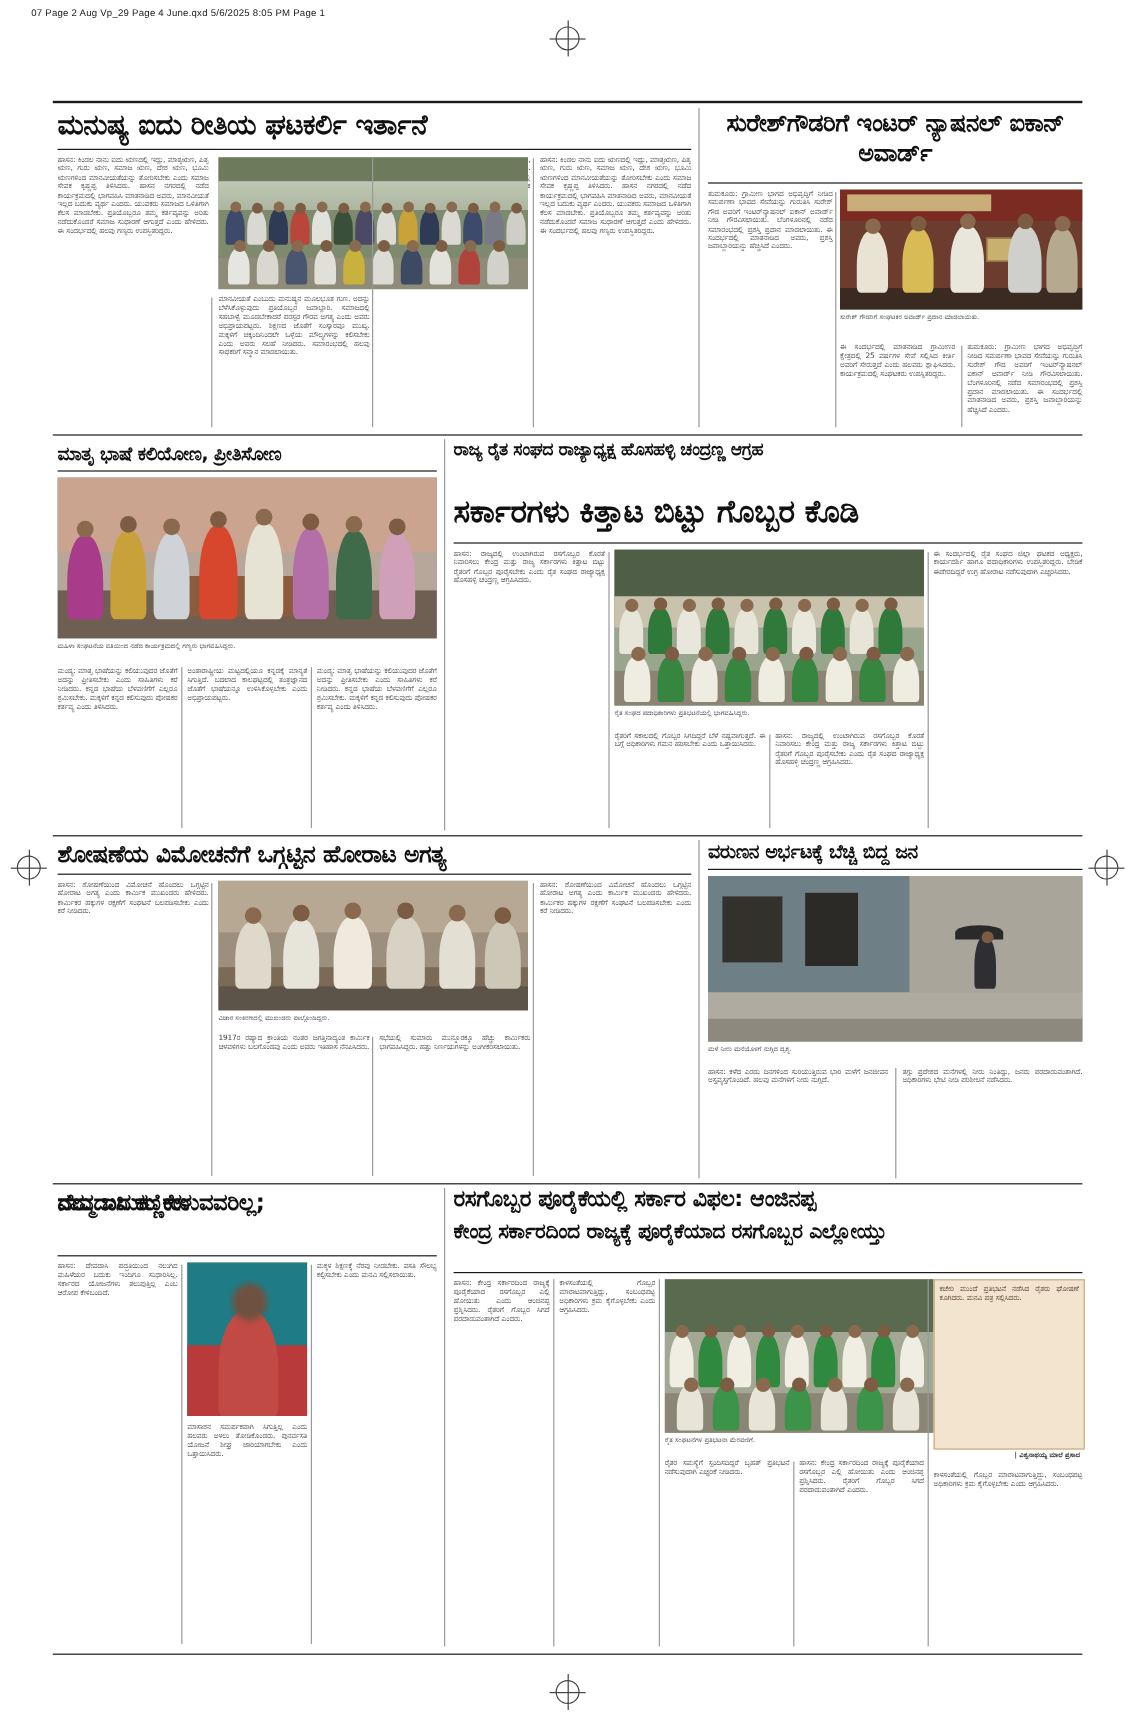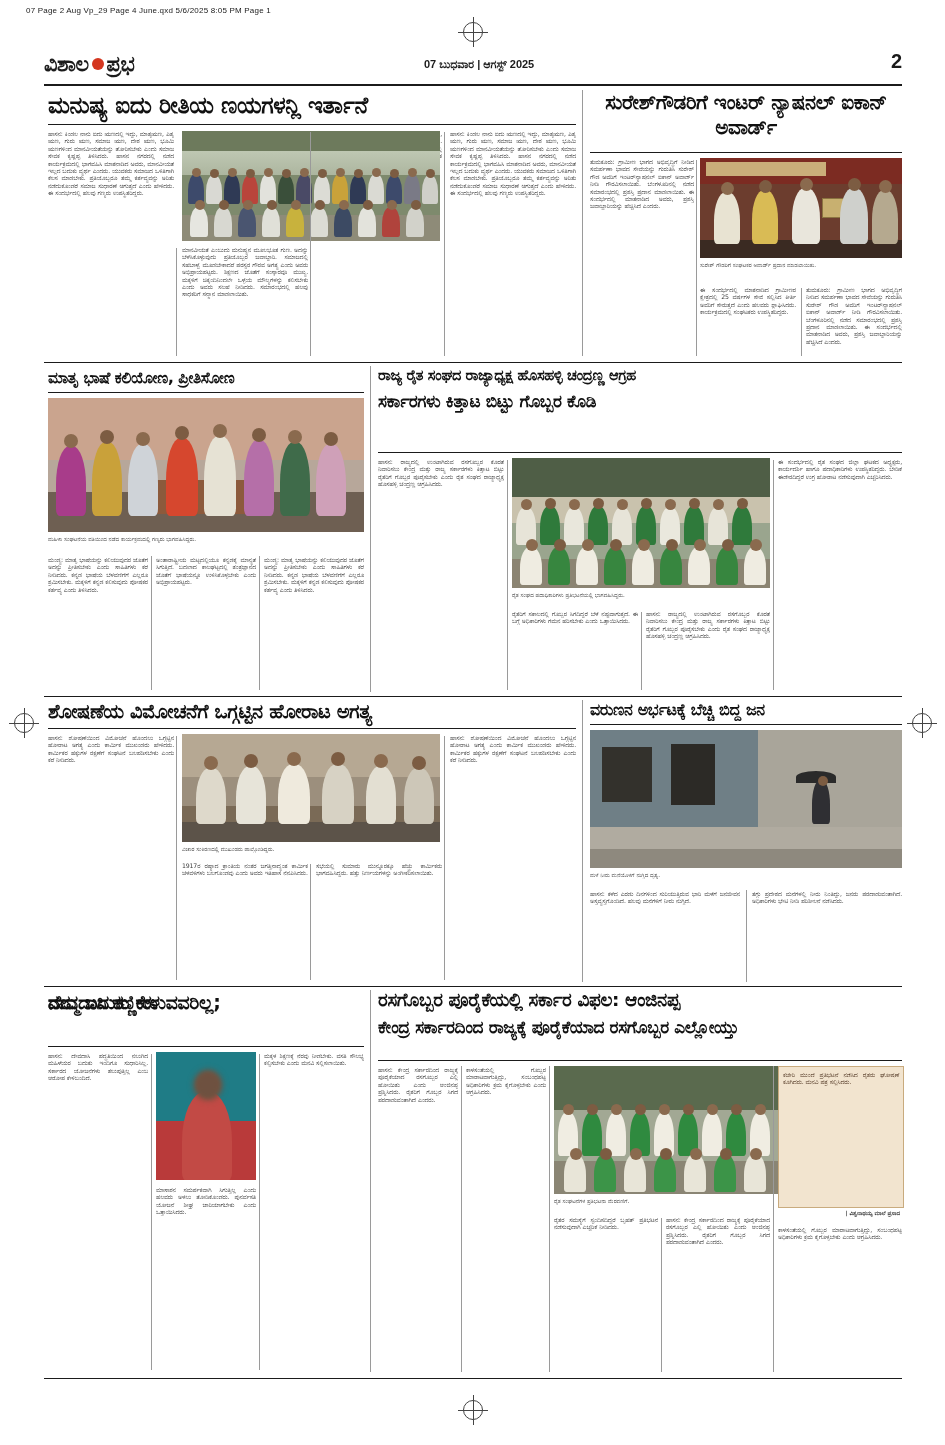--- a/index.html
+++ b/index.html
@@ -59,33 +59,24 @@
 <body>
 
 <div class="page">
 
   <div class="printmark">07 Page 2 Aug Vp_29 Page 4 June.qxd   5/6/2025   8:05 PM   Page 1</div>
   <div class="regmark" style="left:463px;top:22px;"></div>
   <div class="regmark" style="left:463px;top:1400px;"></div>
   <div class="regmark" style="left:14px;top:713px;"></div>
   <div class="regmark" style="left:912px;top:713px;"></div>
 
-  <div class="masthead">
-    <div class="logo">
-      <span>ವಿಶಾಲ</span>
-      <span class="dot"></span>
-      <span>ಪ್ರಭ</span>
-    </div>
-    <div class="dateline">07 ಬುಧವಾರ | ಆಗಸ್ಟ್ 2025</div>
-    <div class="pageno">2</div>
-  </div>
   <div class="rule" style="left:44px;top:84px;width:858px;height:2px;"></div>
 
   <div class="headline" style="left:48px;top:92px;width:528px;">
-    <h2 class="head" style="font-size:23px;line-height:26px;text-align:center;">ಮನುಷ್ಯ ಐದು ರೀತಿಯ ಣಯಗಳನ್ಲಿ ಇರ್ತಾನೆ</h2>
+    <h2 class="head" style="font-size:23px;line-height:26px;text-align:center;">ಮನುಷ್ಯ ಐದು ರೀತಿಯ ಘಟಕರ್ಲಿ ಇರ್ತಾನೆ</h2>
   </div>
   <div class="hrule" style="left:48px;top:124px;width:528px;"></div>
 
   <div class="col" style="left:48px;top:130px;width:126px;height:226px;">
     <div class="txt k">ಹಾಸನ: ಕಿಂಡಲ ನಾನು ಐದು ಋಣದಲ್ಲಿ ಇದ್ದು, ಮಾತೃಋಣ, ಪಿತೃ ಋಣ, ಗುರು ಋಣ, ಸಮಾಜ ಋಣ, ದೇಶ ಋಣ, ಭೂಮಿ ಋಣಗಳಿಂದ ಮಾನವೀಯತೆಯನ್ನು ತೋರಿಸಬೇಕು ಎಂದು ಸಮಾಜ ಸೇವಕ ಕೃಷ್ಣಪ್ಪ ತಿಳಿಸಿದರು. ಹಾಸನ ನಗರದಲ್ಲಿ ನಡೆದ ಕಾರ್ಯಕ್ರಮದಲ್ಲಿ ಭಾಗವಹಿಸಿ ಮಾತನಾಡಿದ ಅವರು, ಮಾನವೀಯತೆ ಇಲ್ಲದ ಬದುಕು ವ್ಯರ್ಥ ಎಂದರು. ಯುವಕರು ಸಮಾಜದ ಒಳಿತಿಗಾಗಿ ಕೆಲಸ ಮಾಡಬೇಕು. ಪ್ರತಿಯೊಬ್ಬರೂ ತಮ್ಮ ಕರ್ತವ್ಯವನ್ನು ಅರಿತು ನಡೆದುಕೊಂಡರೆ ಸಮಾಜ ಸುಧಾರಣೆ ಆಗುತ್ತದೆ ಎಂದು ಹೇಳಿದರು. ಈ ಸಂದರ್ಭದಲ್ಲಿ ಹಲವು ಗಣ್ಯರು ಉಪಸ್ಥಿತರಿದ್ದರು.</div>
   </div>
   <div class="col" style="left:182px;top:246px;width:126px;height:110px;">
     <div class="txt k">ಮಾನವೀಯತೆ ಎಂಬುದು ಮನುಷ್ಯನ ಮೂಲಭೂತ ಗುಣ. ಅದನ್ನು ಬೆಳೆಸಿಕೊಳ್ಳುವುದು ಪ್ರತಿಯೊಬ್ಬರ ಜವಾಬ್ದಾರಿ. ಸಮಾಜದಲ್ಲಿ ಸಹಬಾಳ್ವೆ ಮೂಡಬೇಕಾದರೆ ಪರಸ್ಪರ ಗೌರವ ಅಗತ್ಯ ಎಂದು ಅವರು ಅಭಿಪ್ರಾಯಪಟ್ಟರು. ಶಿಕ್ಷಣದ ಜೊತೆಗೆ ಸಂಸ್ಕಾರವೂ ಮುಖ್ಯ. ಮಕ್ಕಳಿಗೆ ಚಿಕ್ಕಂದಿನಿಂದಲೇ ಒಳ್ಳೆಯ ಮೌಲ್ಯಗಳನ್ನು ಕಲಿಸಬೇಕು ಎಂದು ಅವರು ಸಲಹೆ ನೀಡಿದರು. ಸಮಾರಂಭದಲ್ಲಿ ಹಲವು ಸಾಧಕರಿಗೆ ಸನ್ಮಾನ ಮಾಡಲಾಯಿತು.</div>
   </div>
   <div class="col" style="left:316px;top:130px;width:126px;height:226px;">
@@ -244,21 +235,21 @@
     <div class="txt k">ಮಂಡ್ಯ: ಮಾತೃ ಭಾಷೆಯನ್ನು ಕಲಿಯುವುದರ ಜೊತೆಗೆ ಅದನ್ನು ಪ್ರೀತಿಸಬೇಕು ಎಂದು ಸಾಹಿತಿಗಳು ಕರೆ ನೀಡಿದರು. ಕನ್ನಡ ಭಾಷೆಯ ಬೆಳವಣಿಗೆಗೆ ಎಲ್ಲರೂ ಶ್ರಮಿಸಬೇಕು. ಮಕ್ಕಳಿಗೆ ಕನ್ನಡ ಕಲಿಸುವುದು ಪೋಷಕರ ಕರ್ತವ್ಯ ಎಂದು ತಿಳಿಸಿದರು.</div>
   </div>
   <div class="vline" style="left:151px;top:556px;height:134px;"></div>
   <div class="vline" style="left:259px;top:556px;height:134px;"></div>
   <div class="vline" style="left:370px;top:366px;height:326px;"></div>
 
   <div class="headline" style="left:378px;top:366px;width:524px;">
     <h2 class="head" style="font-size:14.5px;line-height:18px;text-align:center;">ರಾಜ್ಯ ರೈತ ಸಂಘದ ರಾಜ್ಯಾಧ್ಯಕ್ಷ ಹೊಸಹಳ್ಳಿ ಚಂದ್ರಣ್ಣ ಆಗ್ರಹ</h2>
   </div>
   <div class="headline" style="left:378px;top:386px;width:524px;">
-    <h2 class="head" style="font-size:17px;line-height:30px;text-align:center;">ಸರ್ಕಾರಗಳು ಕಿತ್ತಾಟ ಬಿಟ್ಟು ಗೊಬ್ಬರ ಕೊಡಿ</h2>
+    <h2 class="head" style="font-size:26px;line-height:30px;text-align:center;margin-top:26px;">ಸರ್ಕಾರಗಳು ಕಿತ್ತಾಟ ಬಿಟ್ಟು ಗೊಬ್ಬರ ಕೊಡಿ</h2>
   </div>
   <div class="hrule" style="left:378px;top:452px;width:524px;"></div>
 
   <div class="col" style="left:378px;top:458px;width:126px;height:232px;">
     <div class="txt k">ಹಾಸನ: ರಾಜ್ಯದಲ್ಲಿ ಉಂಟಾಗಿರುವ ರಸಗೊಬ್ಬರ ಕೊರತೆ ನಿವಾರಿಸಲು ಕೇಂದ್ರ ಮತ್ತು ರಾಜ್ಯ ಸರ್ಕಾರಗಳು ಕಿತ್ತಾಟ ಬಿಟ್ಟು ರೈತರಿಗೆ ಗೊಬ್ಬರ ಪೂರೈಸಬೇಕು ಎಂದು ರೈತ ಸಂಘದ ರಾಜ್ಯಾಧ್ಯಕ್ಷ ಹೊಸಹಳ್ಳಿ ಚಂದ್ರಣ್ಣ ಆಗ್ರಹಿಸಿದರು.</div>
   </div>
   <div class="photo" style="left:512px;top:458px;width:258px;height:130px;">
     <div class="ph">
       <div style="position:absolute;inset:0;background:#9aa58e;"></div>
       <div style="position:absolute;left:0;top:0;width:100%;height:30%;background:#4f5e46;"></div>

